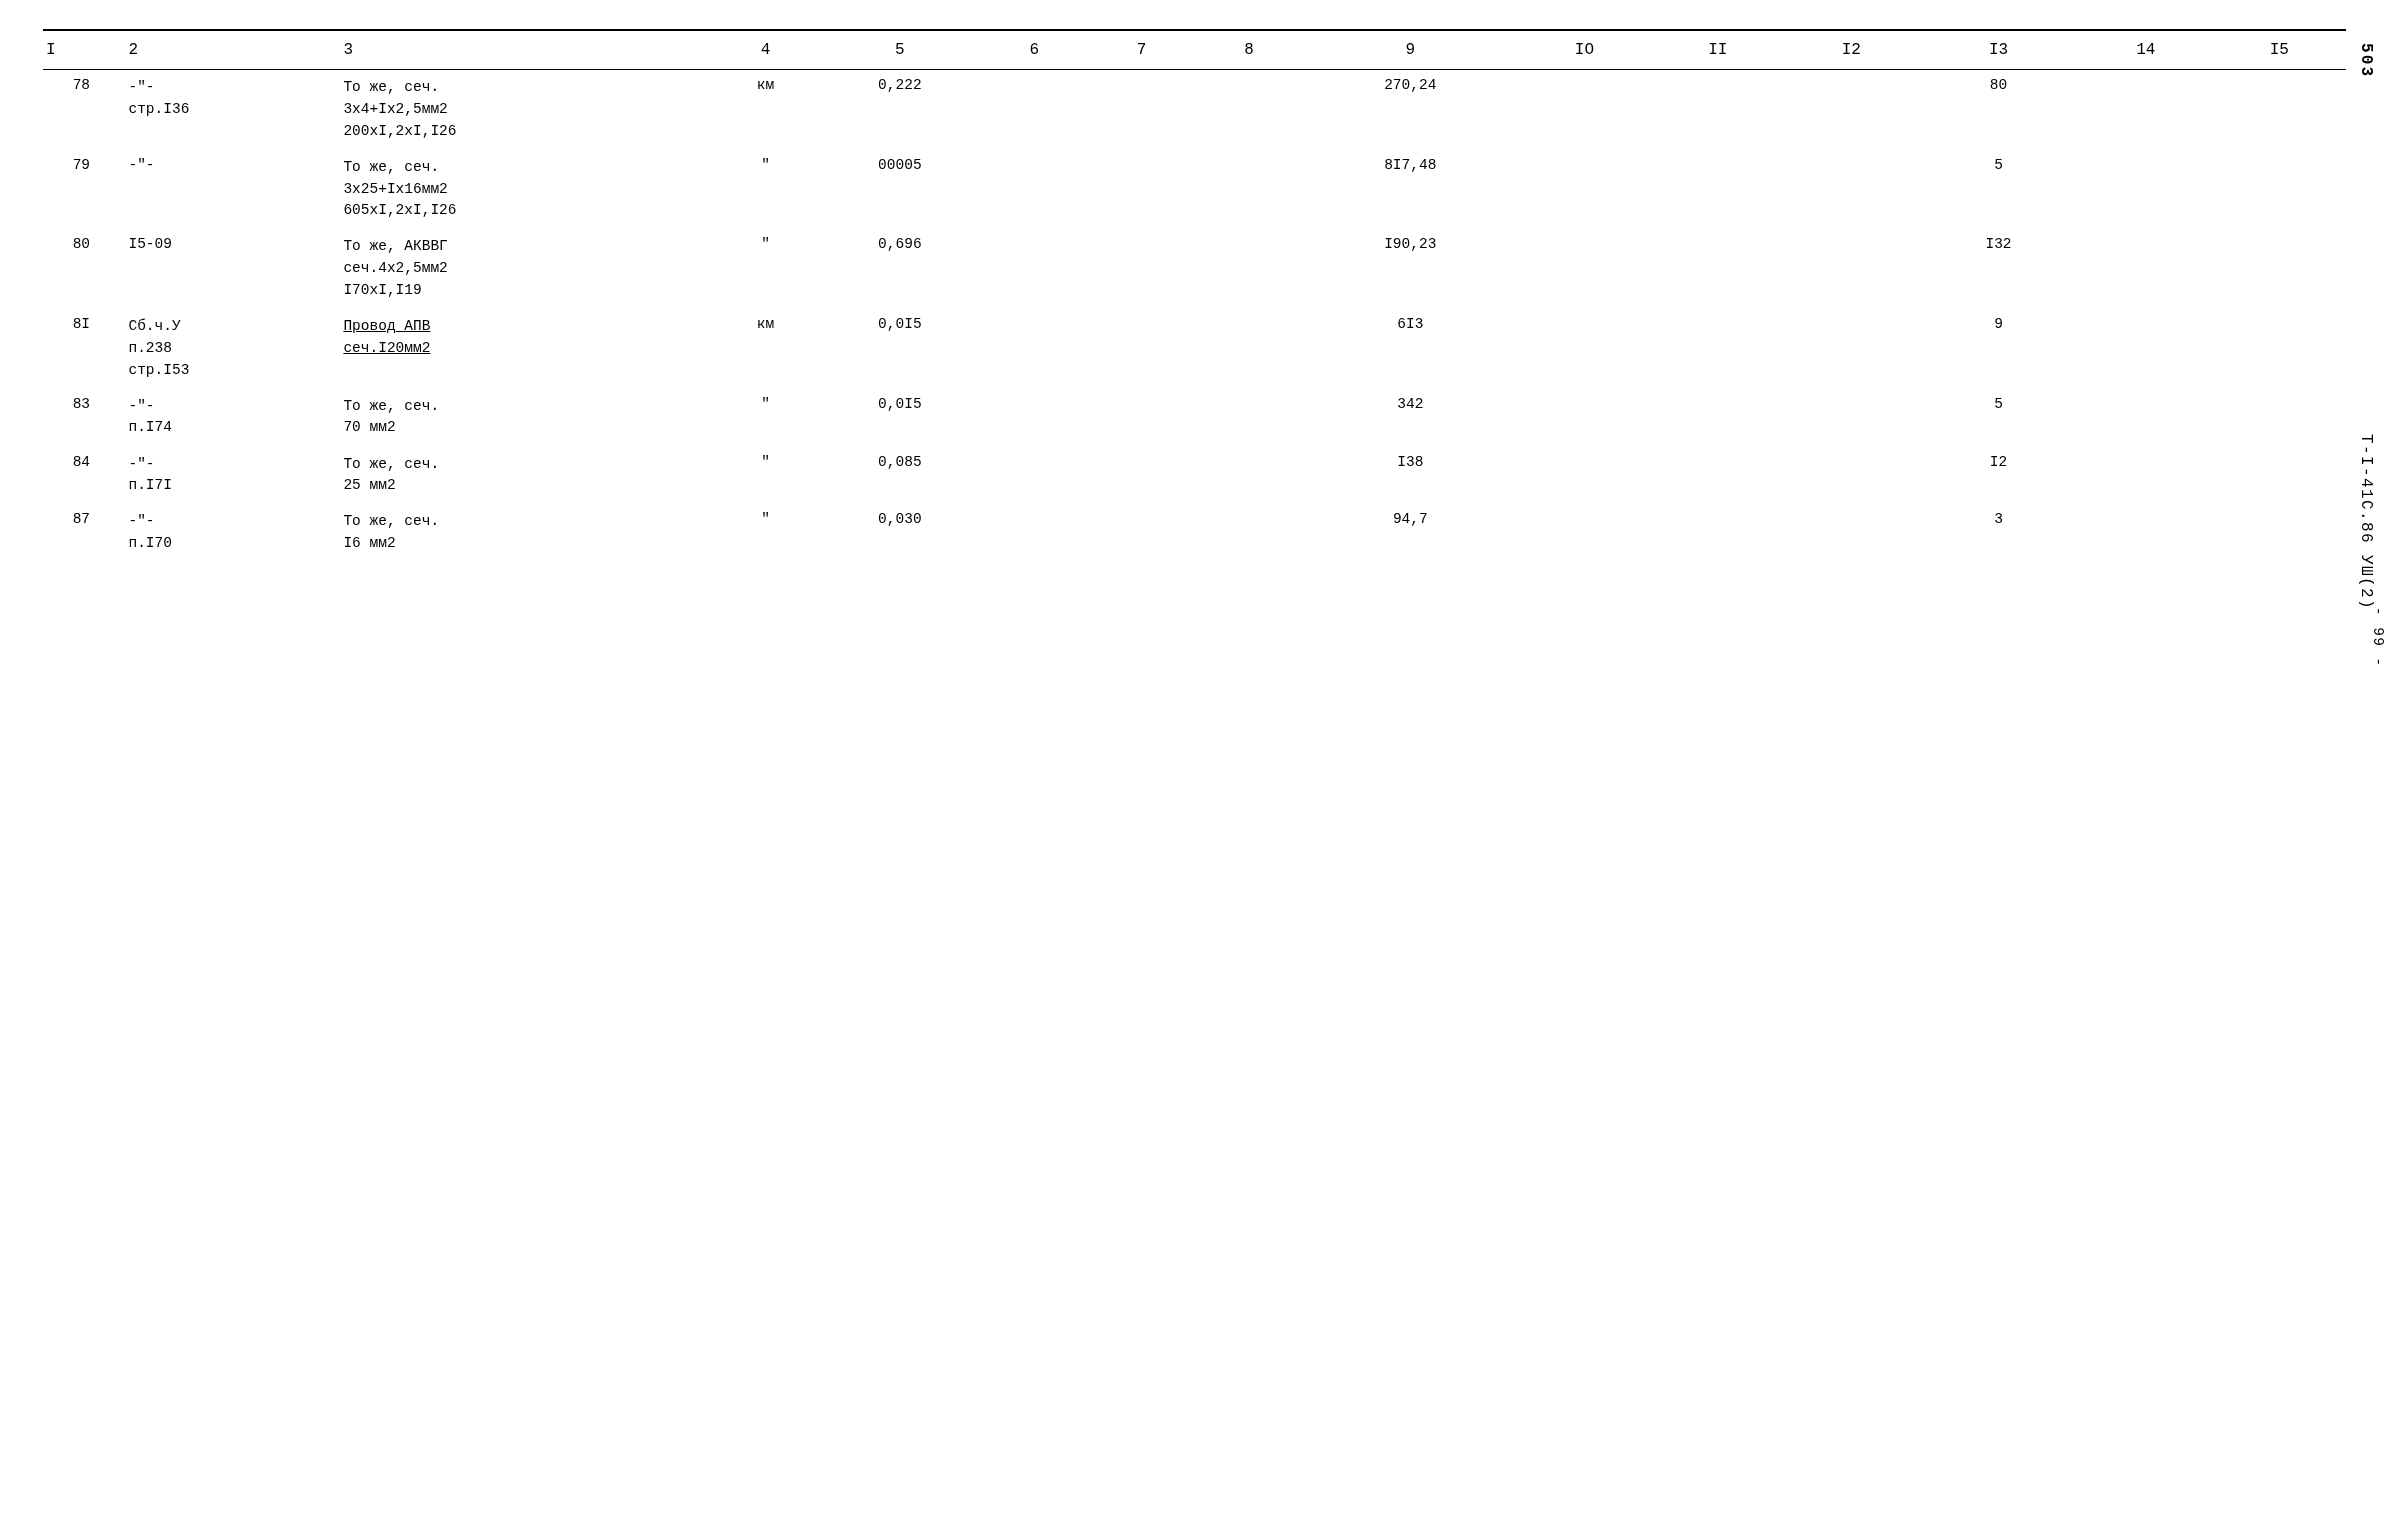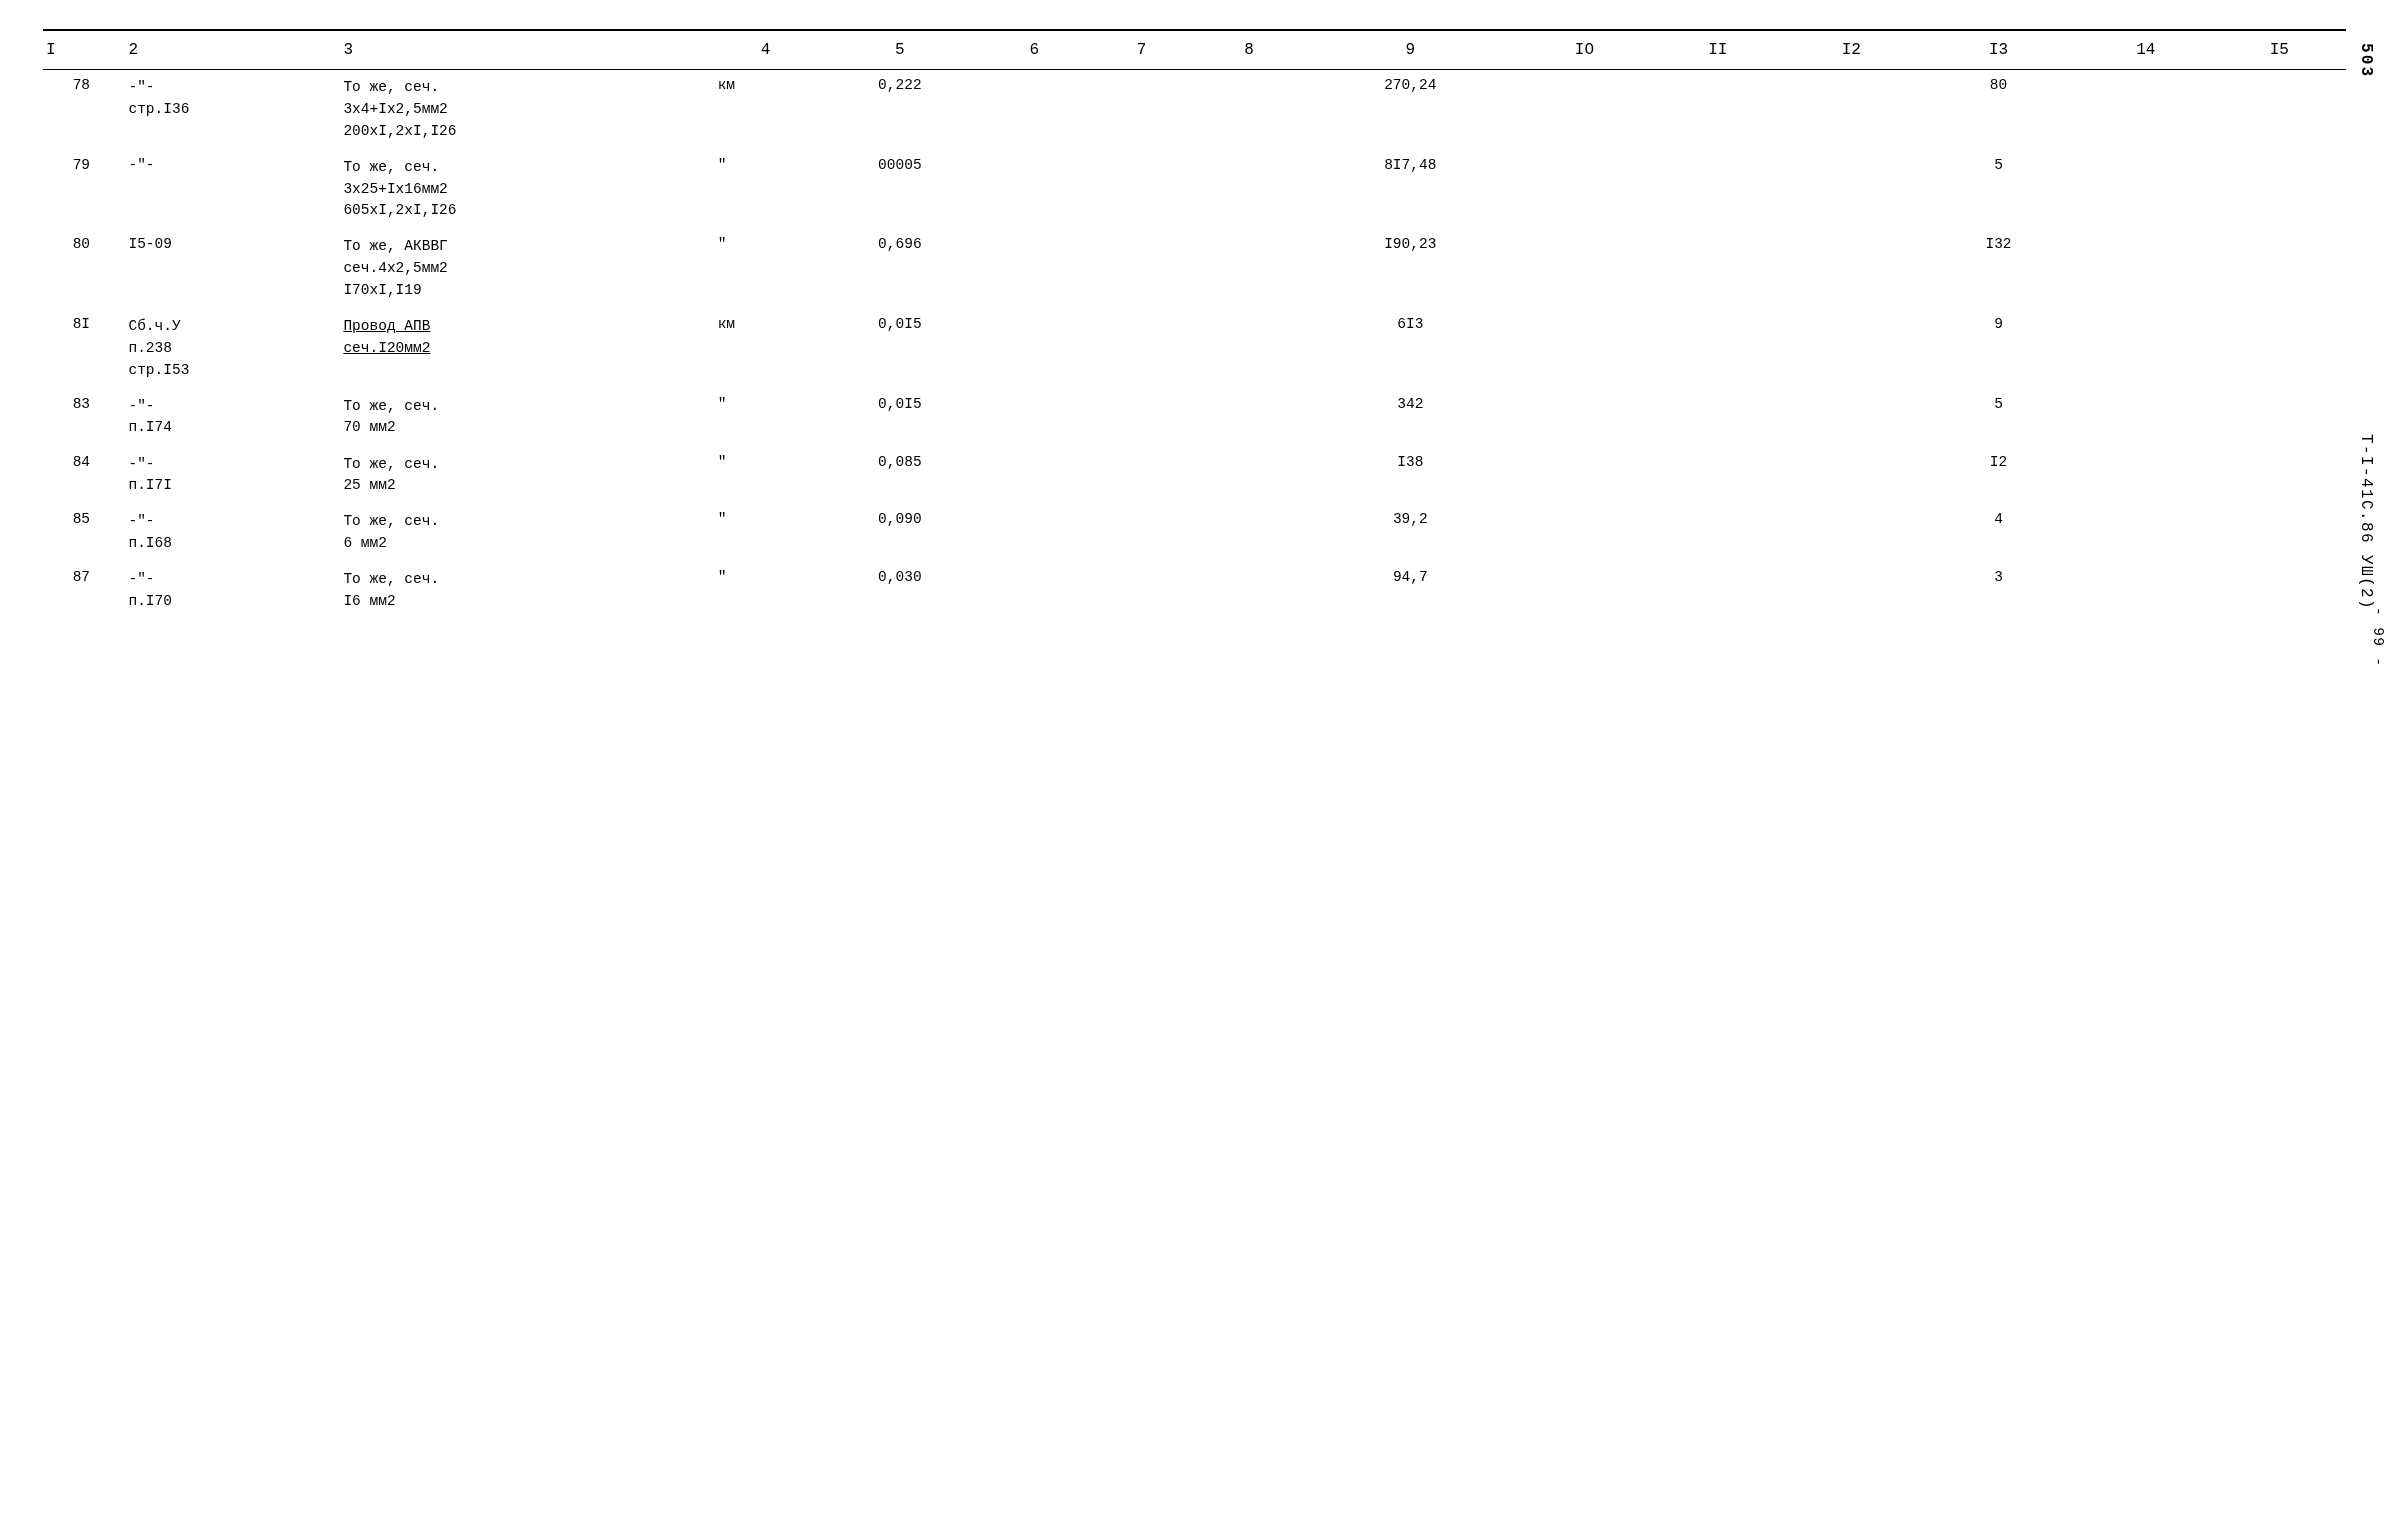--- a/index.html
+++ b/index.html
@@ -69,21 +69,21 @@
       text-align: left;
       white-space: nowrap;
     }
 
     tbody tr td:nth-child(3) {
       text-align: left;
       min-width: 159px;
     }
 
     tbody tr td:nth-child(4) {
-      text-align: left;
+      text-align: center;
     }
 
     .col-1  { width: 43px; }
     .col-2  { width: 116px; }
     .col-3  { width: 202px; }
     .col-4  { width: 58px; }
     .col-5  { width: 87px; }
     .col-6  { width: 58px; }
     .col-7  { width: 58px; }
     .col-8  { width: 58px; }
@@ -274,39 +274,20 @@
           <td></td>
           <td>I38</td>
           <td></td>
           <td></td>
           <td></td>
           <td>I2</td>
           <td></td>
           <td></td>
         </tr>
         <tr>
-          <td>85</td>
-          <td style="white-space: pre-line; line-height: 1.5;">-"-
-п.I68</td>
-          <td style="white-space: pre-line; line-height: 1.5;">То же, сеч.
-6 мм2</td>
-          <td>"</td>
-          <td>0,090</td>
-          <td></td>
-          <td></td>
-          <td></td>
-          <td>39,2</td>
-          <td></td>
-          <td></td>
-          <td></td>
-          <td>4</td>
-          <td></td>
-          <td></td>
-        </tr>
-        <tr>
           <td>87</td>
           <td style="white-space: pre-line; line-height: 1.5;">-"-
 п.I70</td>
           <td style="white-space: pre-line; line-height: 1.5;">То же, сеч.
 I6 мм2</td>
           <td>"</td>
           <td>0,030</td>
           <td></td>
           <td></td>
           <td></td>

